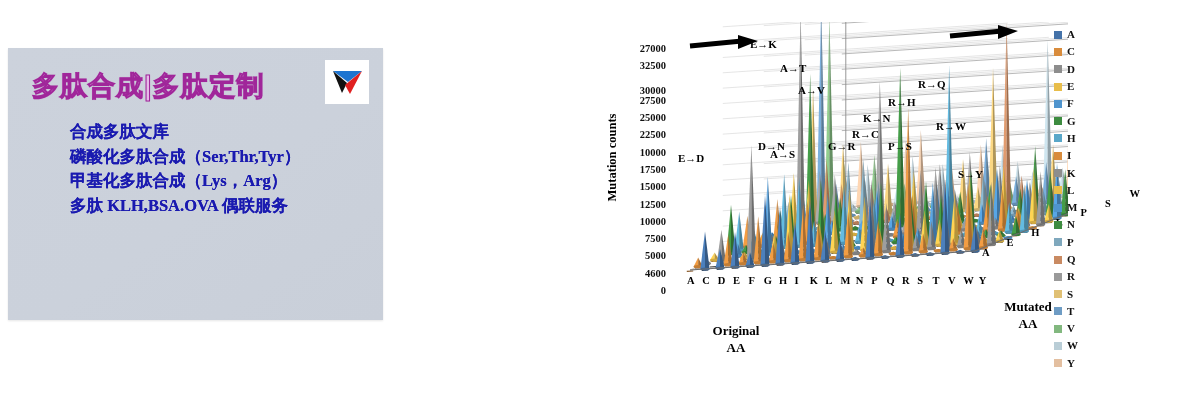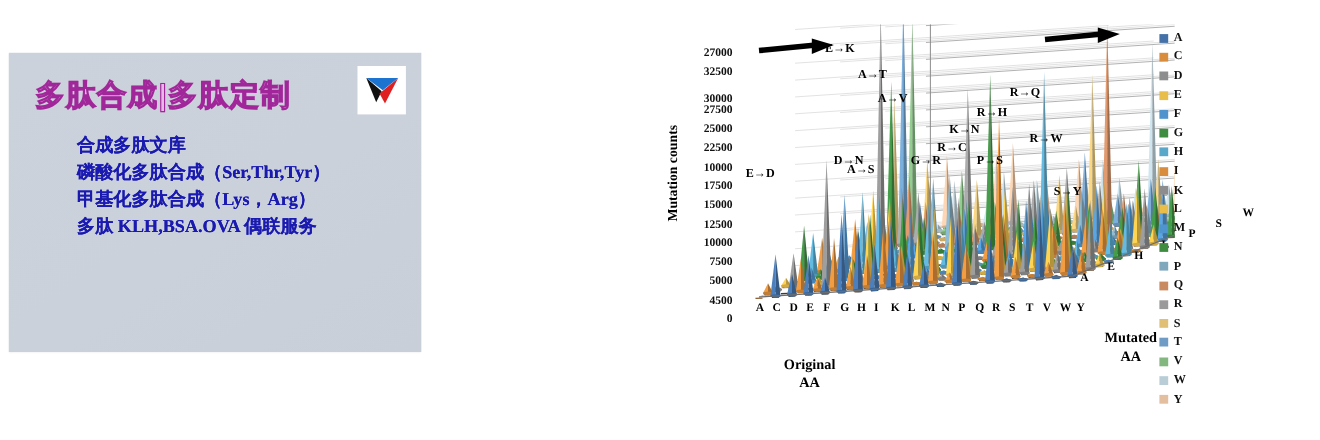--- a/index.html
+++ b/index.html
@@ -123,21 +123,21 @@
         <div class="ytick" style="top: 51.8571px;">27500</div>
         <div class="ytick" style="top: 69.1429px;">25000</div>
         <div class="ytick" style="top: 86.4286px;">22500</div>
         <div class="ytick" style="top: 103.714px;">10000</div>
         <div class="ytick" style="top: 121px;">17500</div>
         <div class="ytick" style="top: 138.286px;">15000</div>
         <div class="ytick" style="top: 155.571px;">12500</div>
         <div class="ytick" style="top: 172.857px;">10000</div>
         <div class="ytick" style="top: 190.143px;">7500</div>
         <div class="ytick" style="top: 207.429px;">5000</div>
-        <div class="ytick" style="top: 224.714px;">4500</div>
+        <div class="ytick" style="top: 224.714px;">4600</div>
         <div class="ytick" style="top: 242px;">0</div>
       </div>
 
     <div class="plot">
       <svg id="plotsvg" width="400" height="300" viewBox="0 0 400 300">
           <line x1="54.8" y1="4.800000000000011" x2="339.8" y2="-14.199999999999989" stroke="#c4c4c4" stroke-width="0.45"></line>
           <line x1="54.8" y1="20.133333333333326" x2="339.8" y2="1.1333333333333258" stroke="#c4c4c4" stroke-width="0.45"></line>
           <line x1="54.8" y1="35.46666666666664" x2="339.8" y2="16.46666666666664" stroke="#c4c4c4" stroke-width="0.45"></line>
           <line x1="54.8" y1="50.80000000000001" x2="339.8" y2="31.80000000000001" stroke="#c4c4c4" stroke-width="0.45"></line>
           <line x1="54.8" y1="66.13333333333333" x2="339.8" y2="47.133333333333326" stroke="#c4c4c4" stroke-width="0.45"></line>

